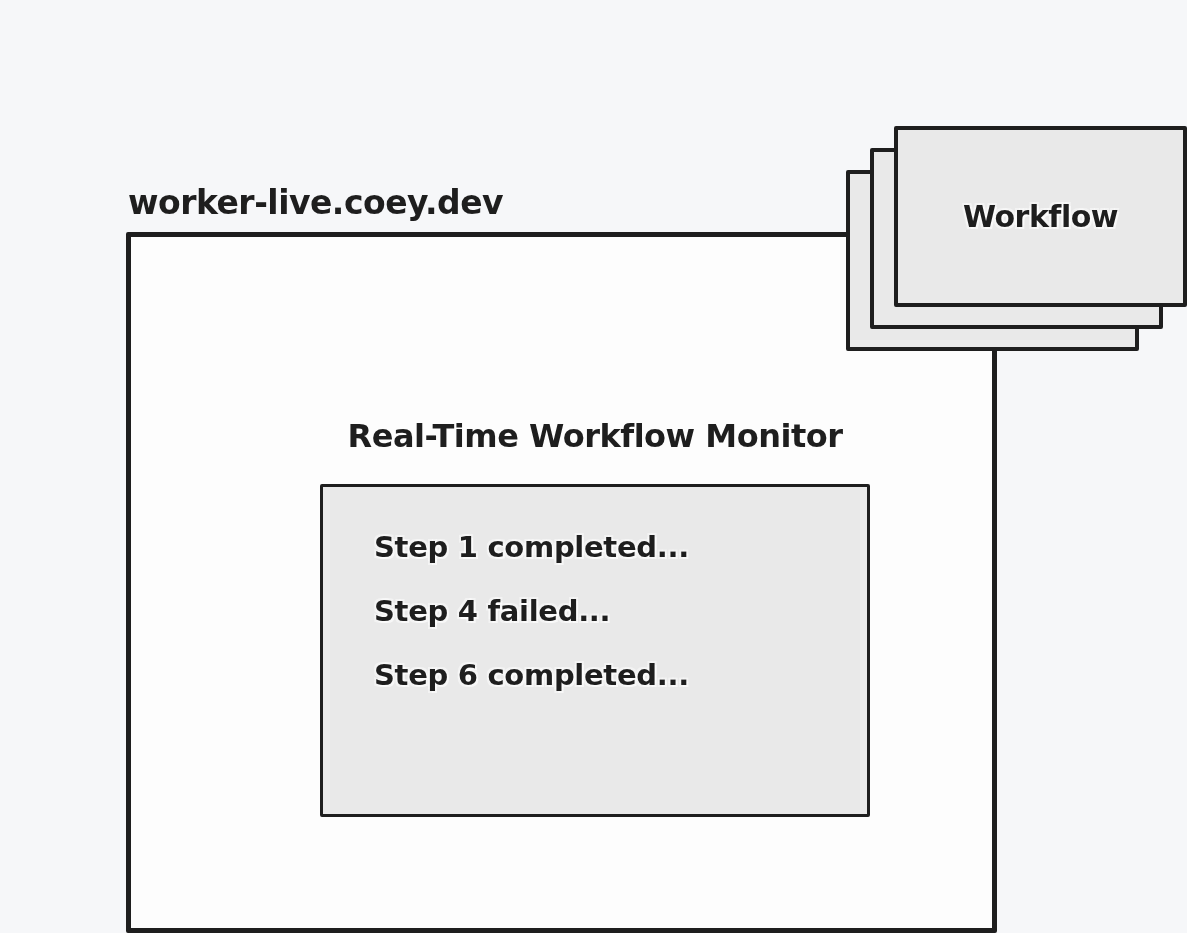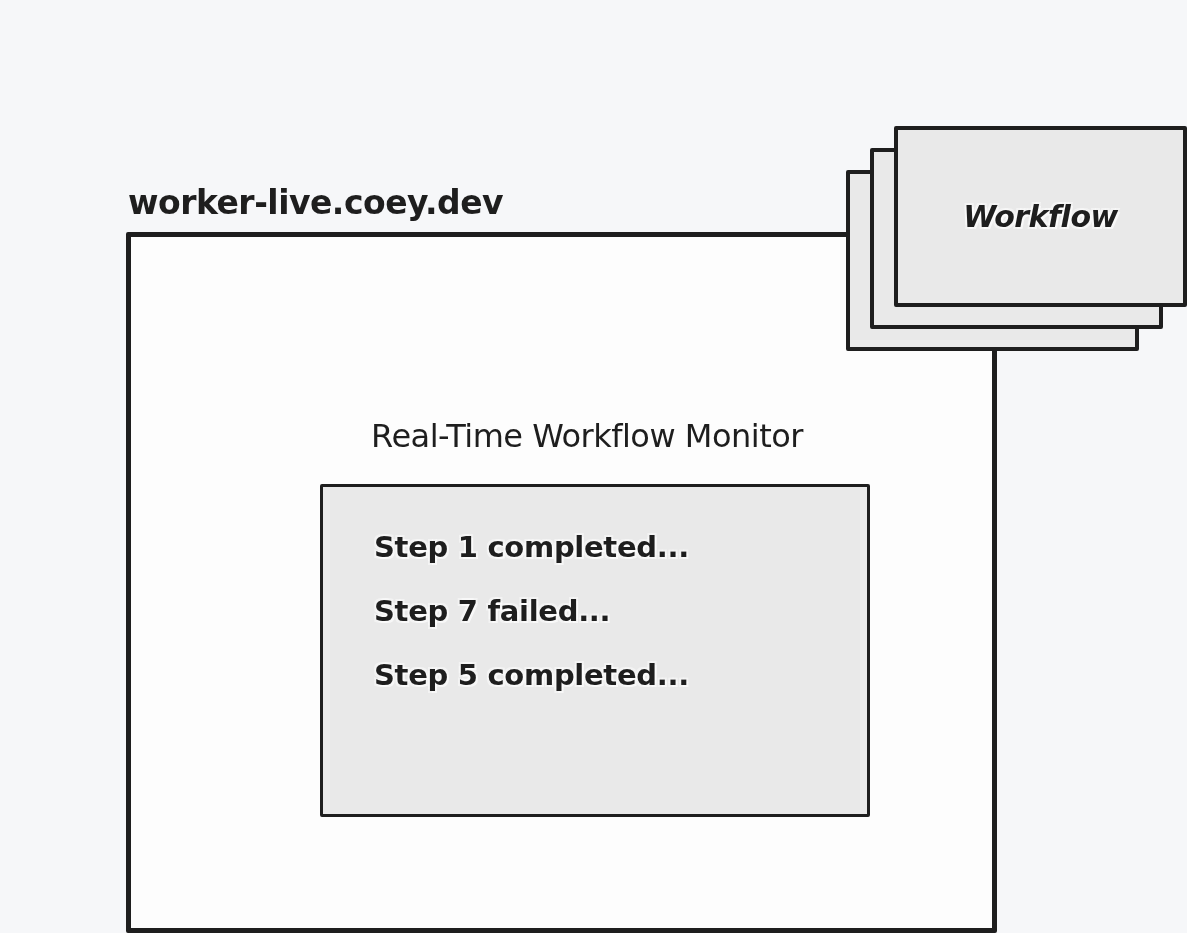--- a/index.html
+++ b/index.html
@@ -30,24 +30,24 @@
   .browser-frame{
     position:absolute;left:62px;top:168px;
     width:871px;height:701px;
     background:var(--frame-bg);
     border:5px solid var(--stroke);
     border-radius:2px;
   }
 
   
   .monitor-title{
-    position:absolute;left:165px;top:160px;
+    position:absolute;left:173px;top:160px;
     width:550px;height:46px;
     text-align:center;
-    font-size:32px;font-weight:400;line-height:46px;
+    font-size:32px;font-weight:700;line-height:46px;
     letter-spacing:-0.5px;
     white-space:nowrap;
   }
 
   
   .log-box{
     position:absolute;left:173px;top:231px;
     width:550px;height:333px;
     background:var(--fill-gray);
     border:3px solid var(--stroke);
@@ -73,41 +73,41 @@
   .card{
     position:absolute;
     width:293px;height:181px;
     background:var(--fill-gray);
     border:4px solid var(--stroke);
     border-radius:2px;
   }
   .card-back  {left:782px;top:106px;z-index:3;}
   .card-middle{left:806px;top:84px;z-index:4;}
   .card-front {left:830px;top:62px;z-index:5;
-    display:flex;align-items:center;justify-content:center;font-style:italic;}
+    display:flex;align-items:center;justify-content:center;}
   .card-front span{
     font-size:30px;font-weight:700;
     letter-spacing:-0.5px;
   }
 </style>
 </head>
 <body>
 
 <div class="canvas">
 
   <div class="domain-label">worker-live.coey.dev</div>
 
   <div class="browser-frame">
 
     <div class="monitor-title">Real-Time Workflow Monitor</div>
 
     <div class="log-box">
       <div class="log-line halo">Step 1 completed...</div>
-      <div class="log-line halo">Step 7 failed...</div>
-      <div class="log-line halo">Step 5 completed...</div>
+      <div class="log-line halo">Step 4 failed...</div>
+      <div class="log-line halo">Step 6 completed...</div>
     </div>
 
   </div>
 
   <div class="card card-back"></div>
   <div class="card card-middle"></div>
   <div class="card card-front">
     <span class="halo">Workflow</span>
   </div>
 

